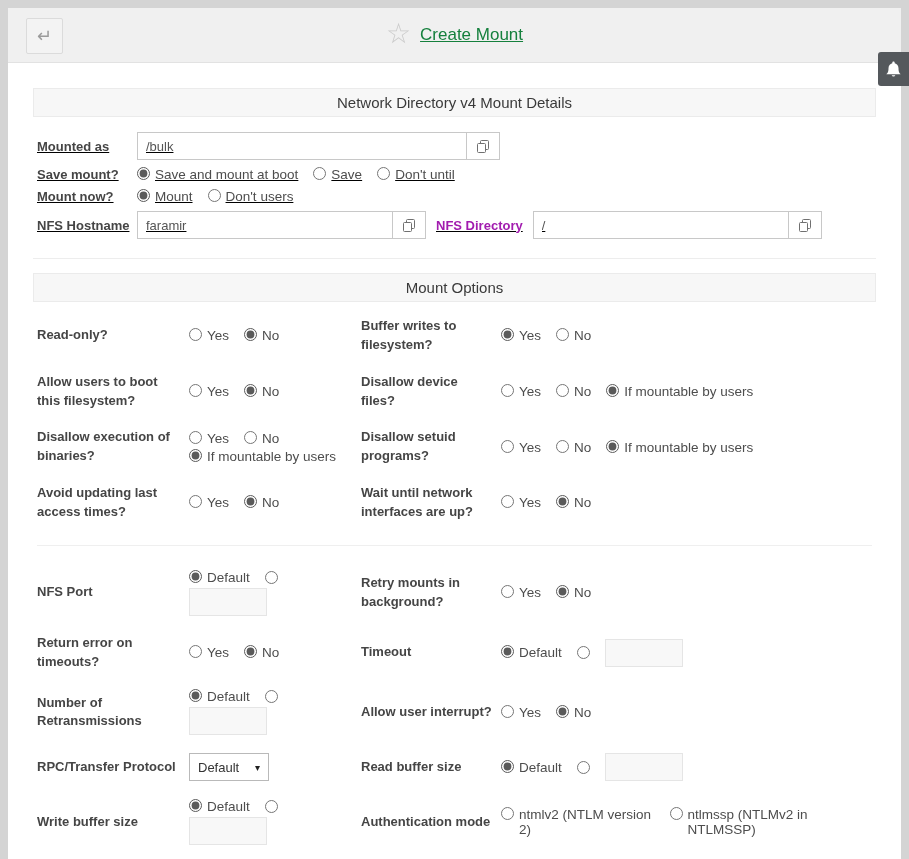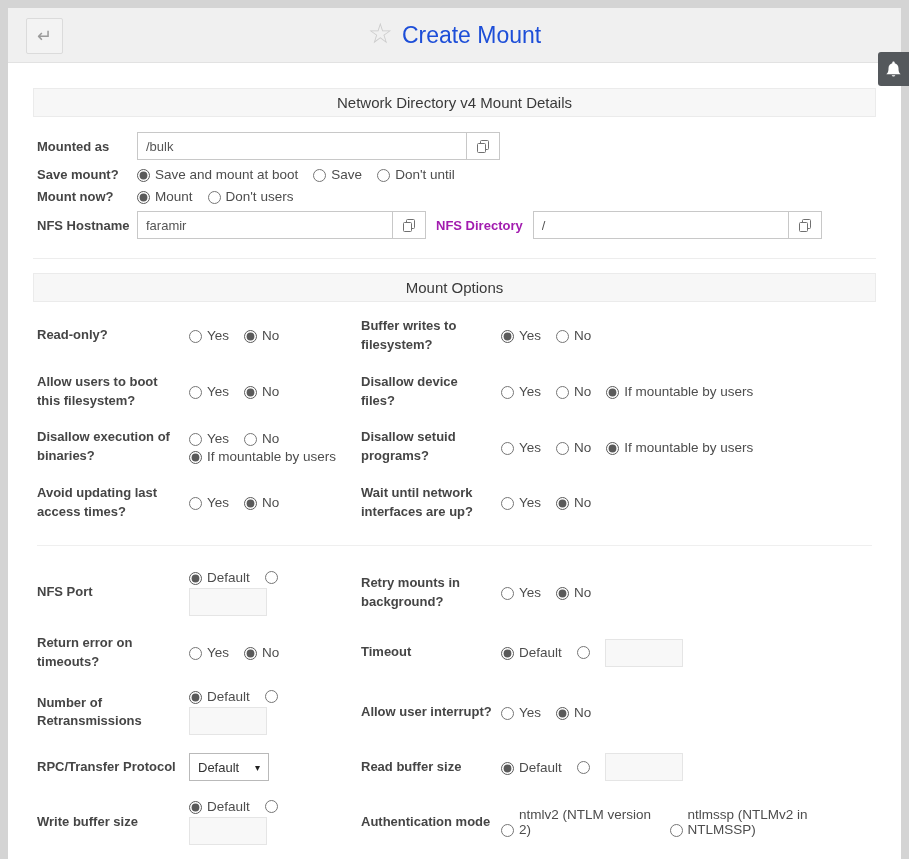--- a/index.html
+++ b/index.html
@@ -16,49 +16,49 @@
     display:flex; align-items:center; position:relative;
   }
   .back-btn {
     position:absolute; left:18px; top:10px; width:37px; height:36px;
     border:1px solid #dbdbdb; background:#f3f3f3; color:#9b9b9b;
     font-size:18px; display:flex; align-items:center; justify-content:center;
     border-radius:2px; cursor:pointer;
   }
   .title-wrap { margin:0 auto; display:flex; align-items:center; gap:9px; }
   .star { color:#cbcbcb; font-size:28px; line-height:1; margin-top:-3px; }
-  .page-title { color:#1d4ed8; font-size:23px; }
+  .page-title { color:#15803d; font-size:17px;text-decoration:underline; }
   
   .bell-tab {
     position:absolute; right:0; top:52px; width:31px; height:34px;
     background:#54585c; border-radius:3px 0 0 3px; z-index:6;
     display:flex; align-items:center; justify-content:center; cursor:pointer;
   }
   
   .content { padding:25px 25px 14px 25px; }
   .section-hdr {
     background:#f7f7f7; border:1px solid #ebebeb; text-align:center;
     font-size:15px; color:#3a3a3a; padding:5px 0;
   }
   
   .dtable { padding:8px 4px 12px 4px; border-bottom:1px solid #ededed; margin-bottom:14px; }
-  .drow { display:flex; align-items:center; margin:7px 0; }
+  .drow { display:flex; align-items:center; margin:7px 0;text-decoration:underline; }
   .dlabel { width:100px; flex-shrink:0; font-weight:bold; font-size:13px; color:#454545; }
   .dlabel2 { font-weight:bold; font-size:13px; color:#a21caf; margin:0 10px 0 10px; }
   .input-group { display:flex; align-items:stretch; }
   .tinput {
     height:28px; border:1px solid #c8c8c8; padding:0 8px; font-size:13px;
     color:#555; font-family:"Liberation Sans", sans-serif; background:#fff; outline:none;
   }
   .copy-btn {
     width:34px; border:1px solid #c8c8c8; margin-left:-1px; background:#fff;
     display:flex; align-items:center; justify-content:center; cursor:pointer; padding:0;
   }
   .radio-row { display:flex; align-items:center; gap:15px; font-size:13.5px; color:#4d4d4d; }
-  label.radio { display:inline-flex; align-items:flex-end; gap:5px; cursor:pointer; }
+  label.radio { display:inline-flex; align-items:flex-start; gap:5px; cursor:pointer; }
   input[type=radio] { width:13px; height:13px; margin:0; accent-color:#5a5a5a; }
   
   .otable {
     display:grid; grid-template-columns:152px 172px 140px auto;
     align-items:center; padding:6px 4px 10px 4px; border-bottom:1px solid #ededed;
   }
   .cell { padding:9px 8px 9px 0; font-size:13.5px; color:#4d4d4d; }
   .olabel { font-weight:bold; font-size:13px; color:#454545; line-height:1.45; }
   .stack { display:flex; flex-direction:column; align-items:flex-start; gap:3px; }
   .line { display:flex; align-items:center; gap:15px; }

